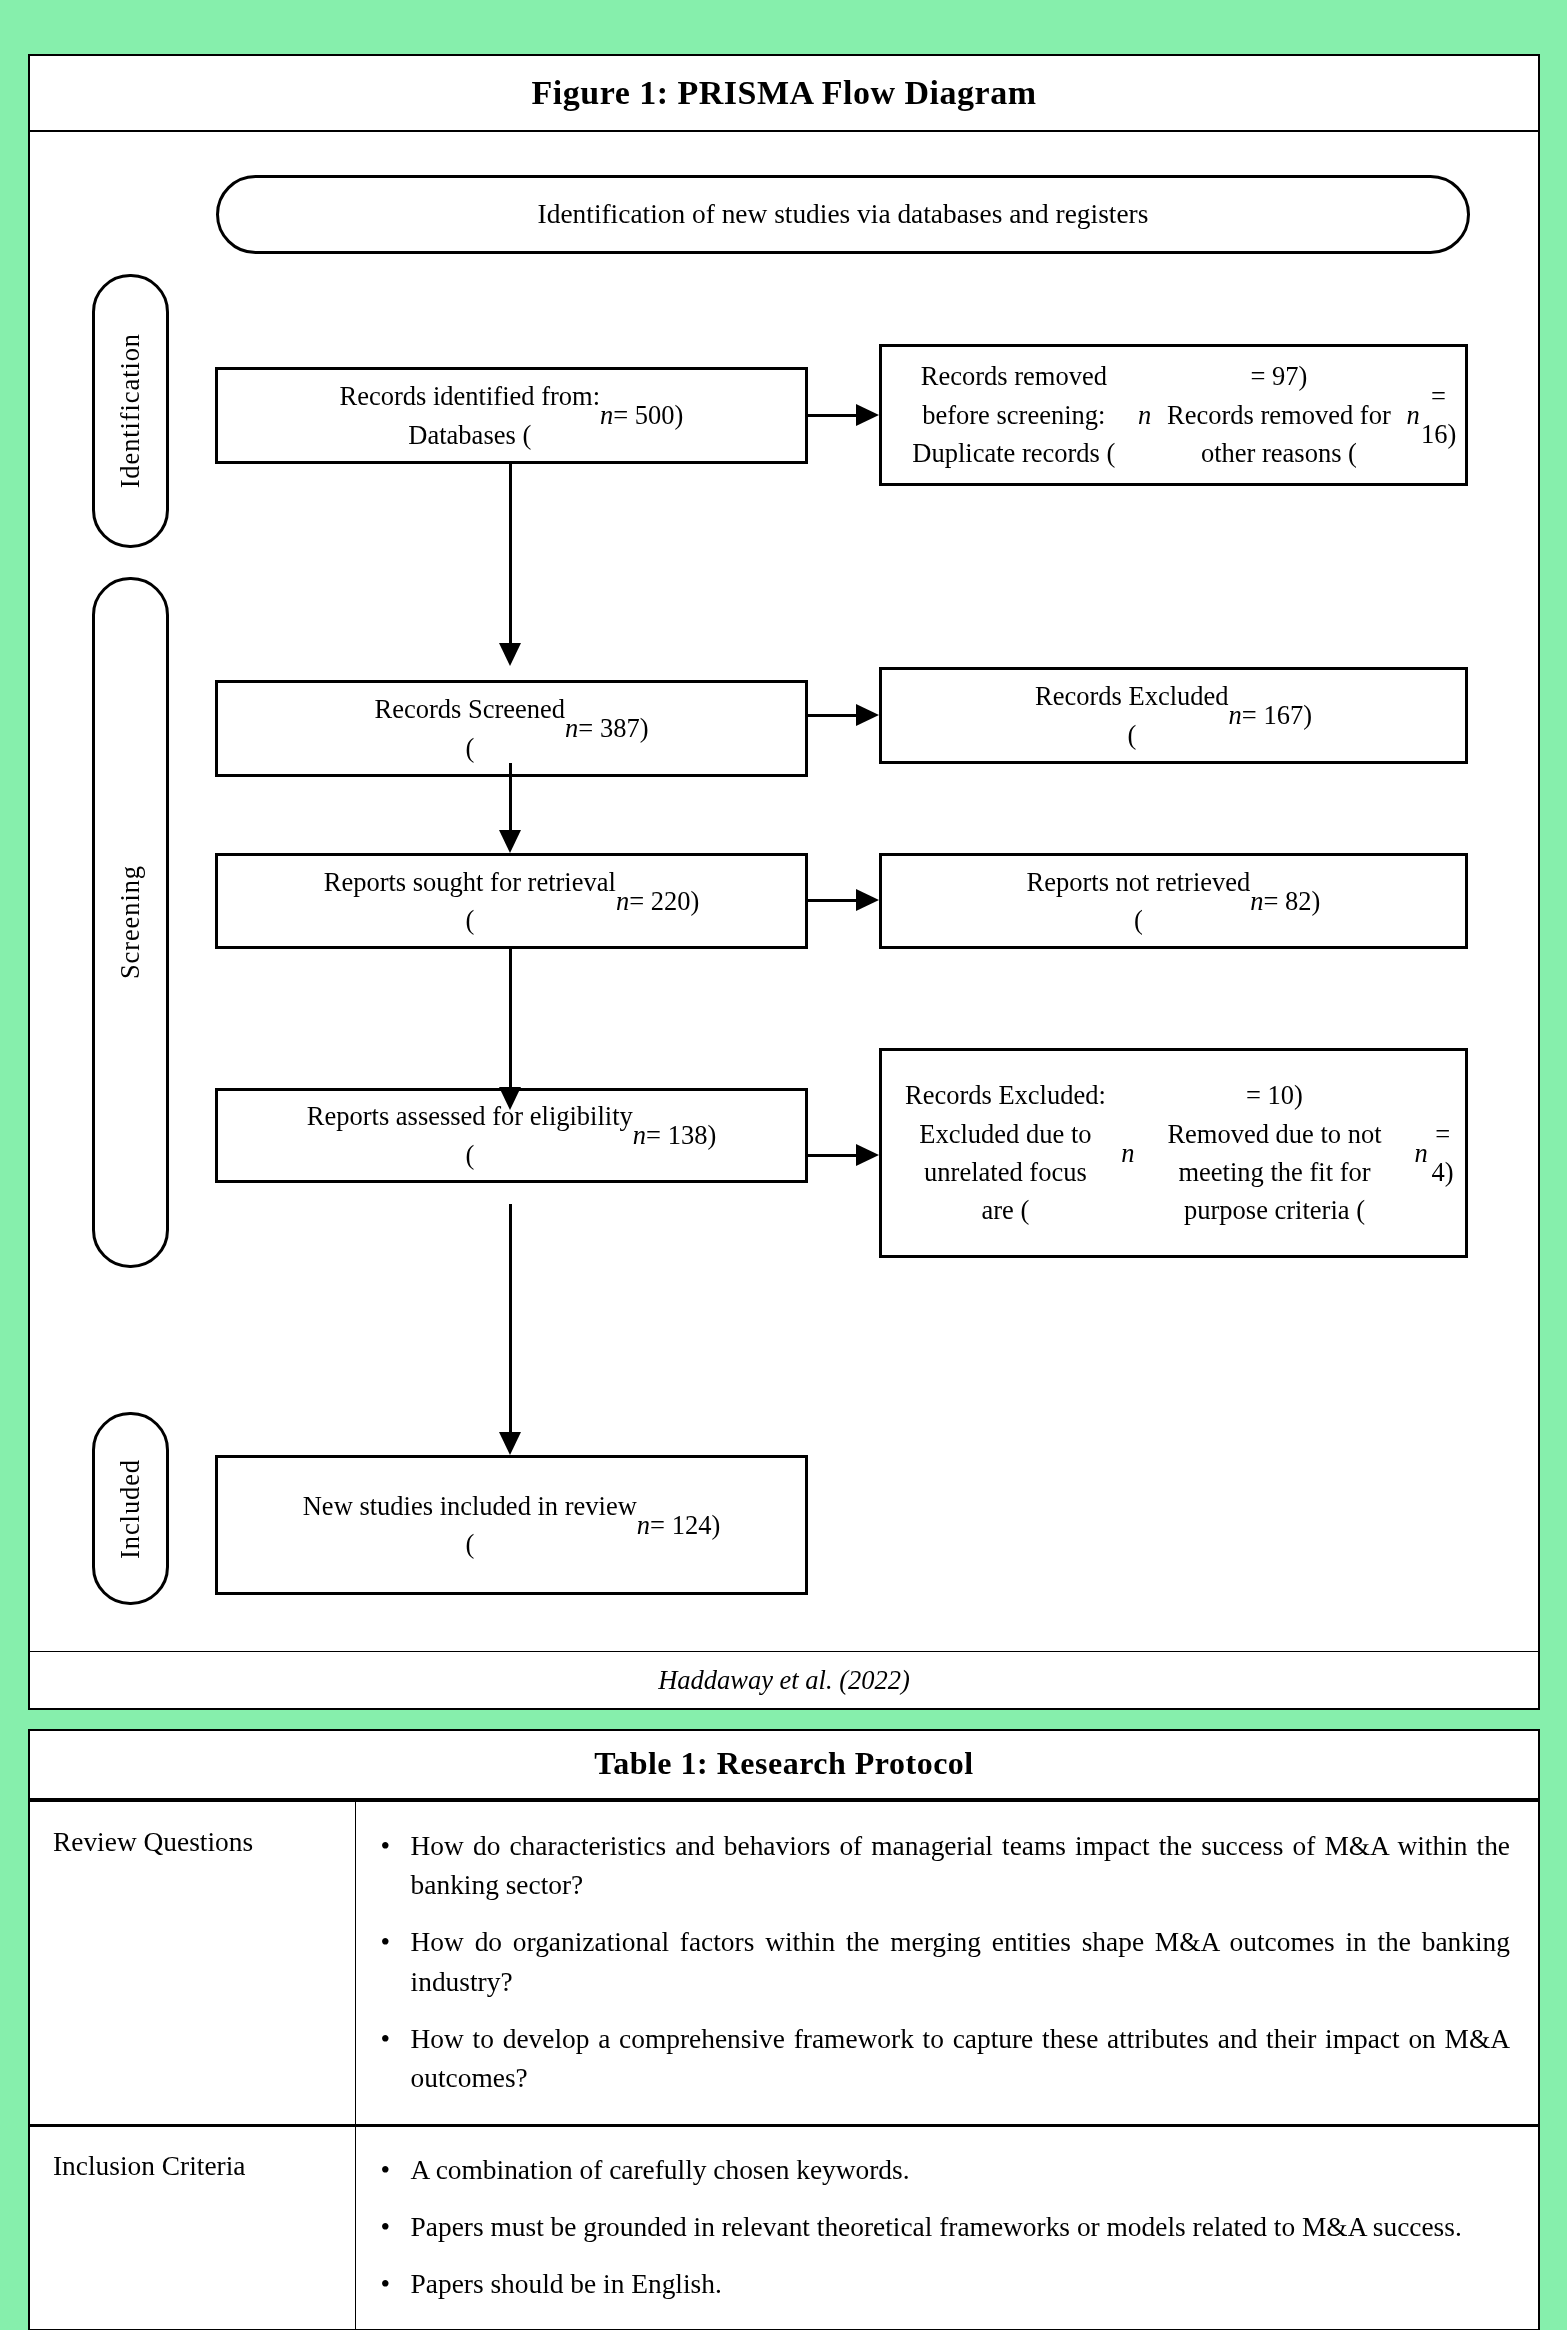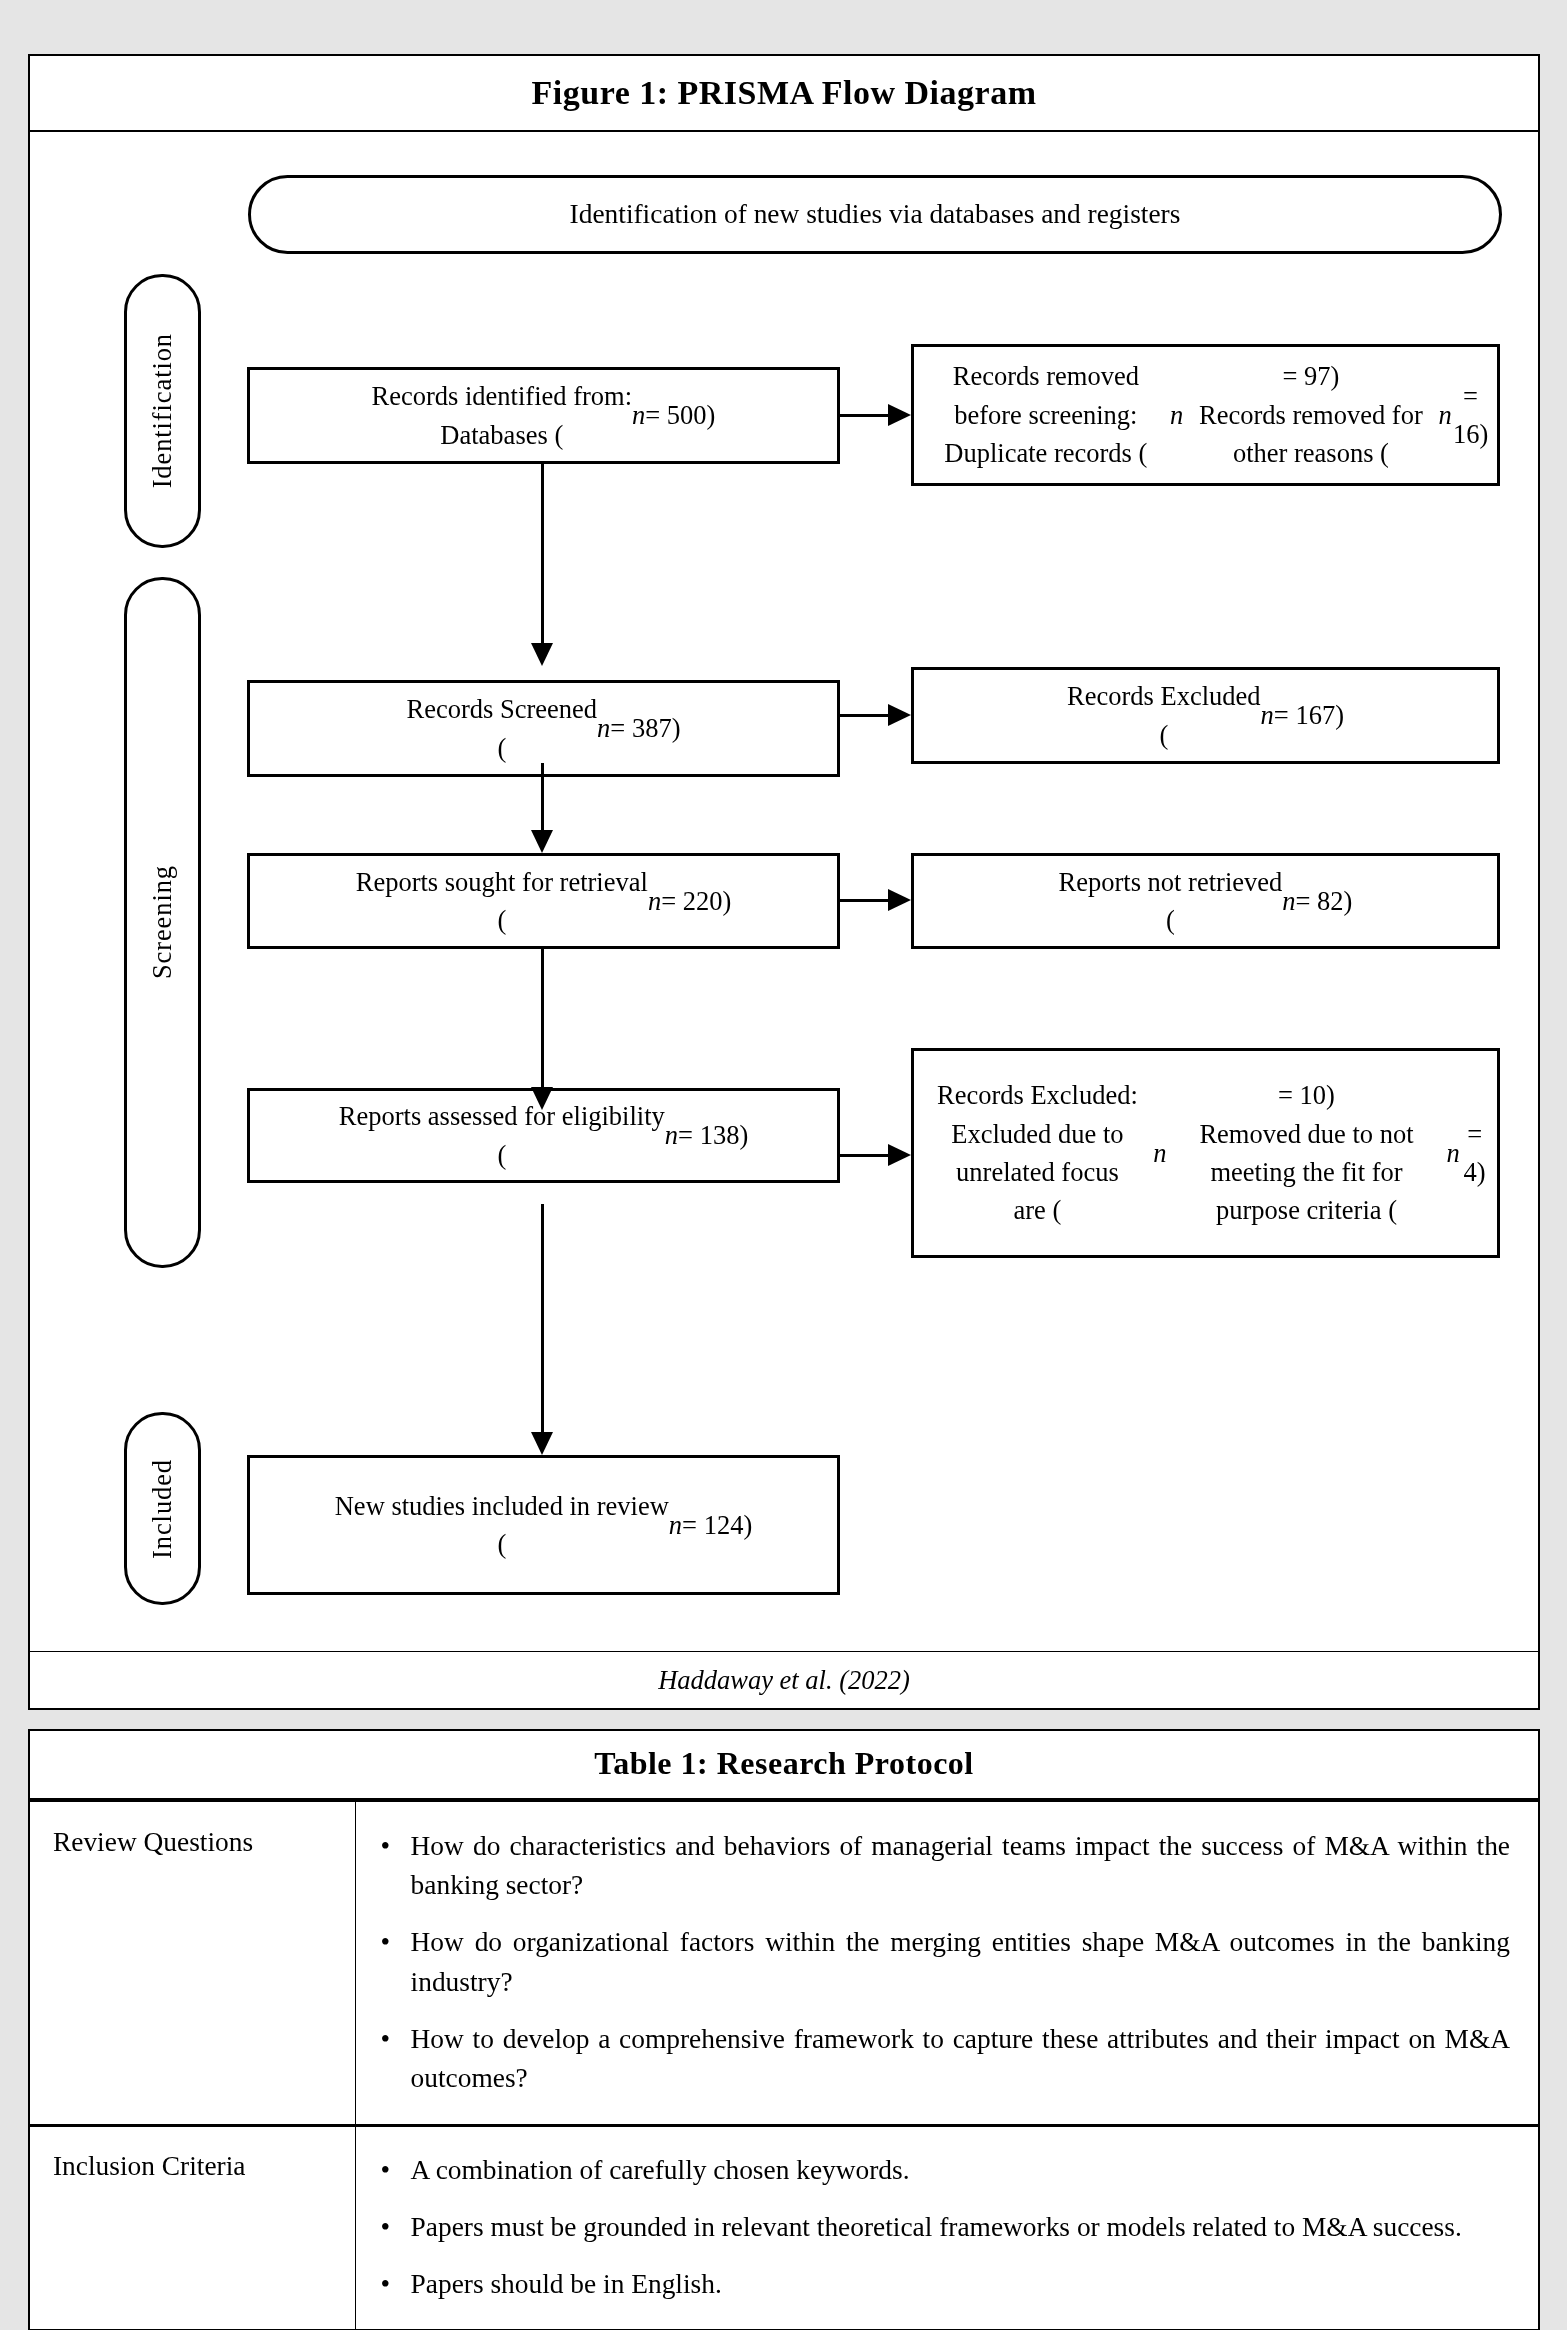--- a/index.html
+++ b/index.html
@@ -2,33 +2,33 @@
 <html style="font-size:15px"><head>
 <meta charset="utf-8">
 <style>
   * { margin: 0; padding: 0; box-sizing: border-box; }
   html, body { background: #ffffff; }
   body {
     width: 1567px;
     font-family: "Liberation Serif", "DejaVu Serif", serif;
     color: #000;
   }
-  .page { position: relative; width: 1567px; height: 2331px; background: #e5e5e5; text-decoration: underline; }
+  .page { position: relative; width: 1567px; height: 2331px; background: #86efac; text-decoration: underline; }
 
   
   .figure-panel {
     position: absolute; left: 28px; top: 54px;
     width: 1512px; border: 2.8px solid #000; background: #fff;
   }
   .figure-title {
     height: 76px; display: flex; align-items: center; justify-content: center;
     font-size: 34px; font-weight: bold; border-bottom: 2.8px solid #000;
     letter-spacing: 0.5px;
   }
-  .flow-canvas { position: relative; height: 1519px; margin-left: 32px; }
+  .flow-canvas { position: relative; height: 1519px; }
 
   .node {
     position: absolute; border: 3.8px solid #000; background: #fff;
     display: flex; align-items: center; justify-content: center;
     text-align: center; font-size: 26.5px; line-height: 1.45;
     white-space: pre-line; padding: 1.9px 7.6px;
   }
   .banner { border-radius: 40px; font-size: 27.4px; }
 
   .stage {

